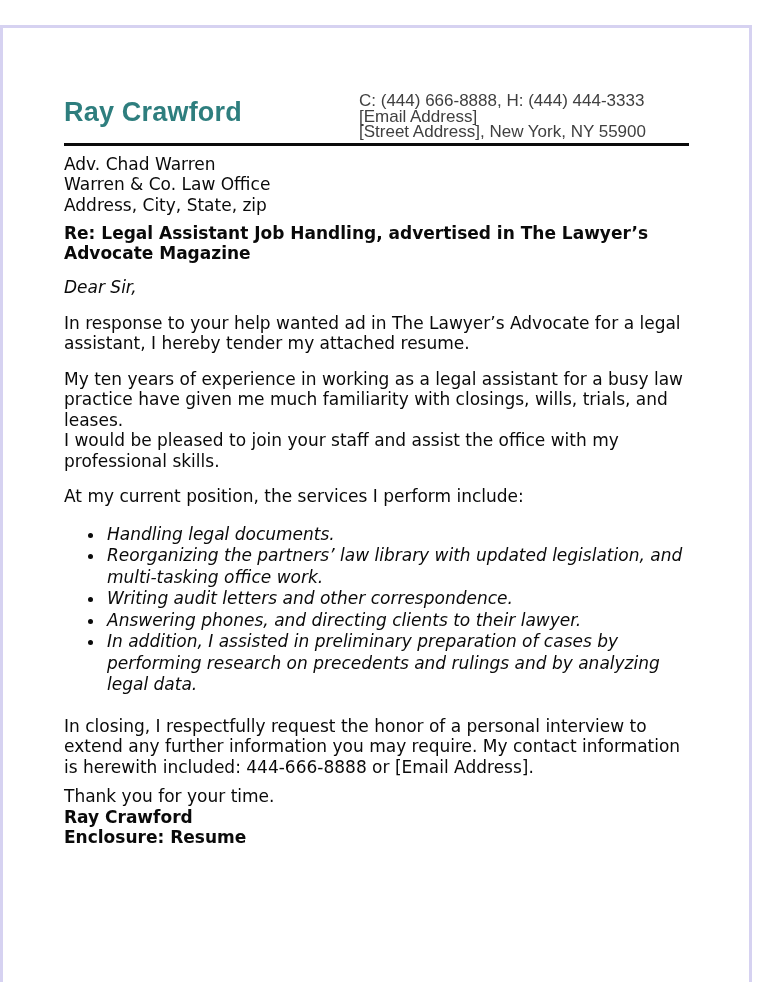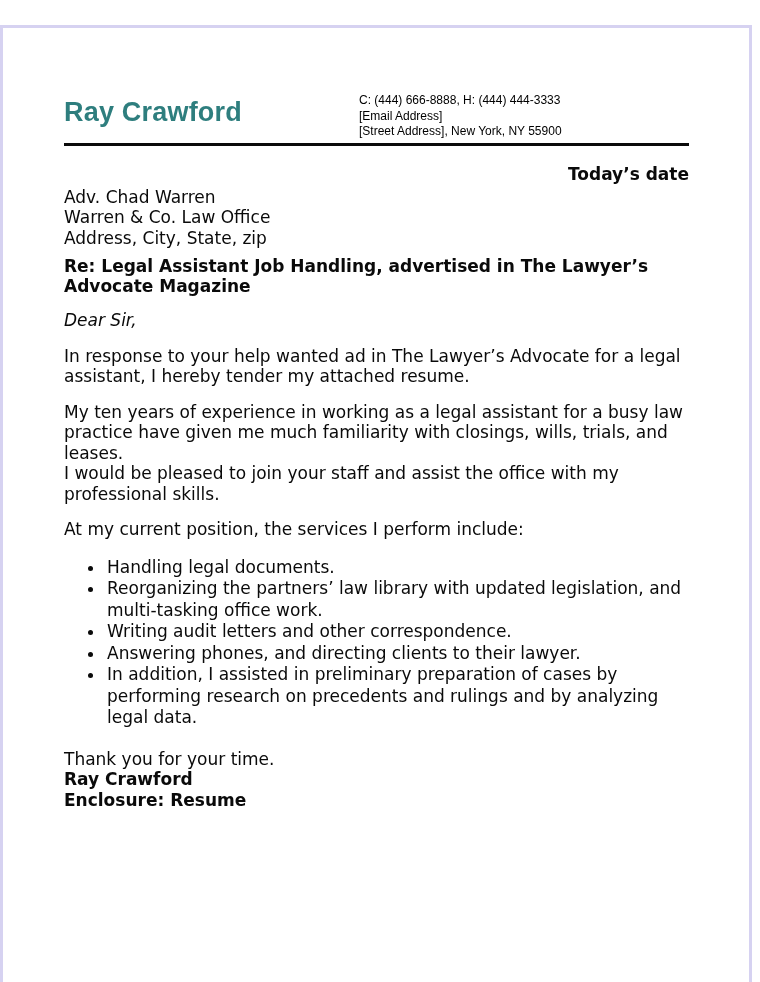--- a/index.html
+++ b/index.html
@@ -26,23 +26,23 @@
     font-weight: bold;
     font-size: 27px;
     line-height: 30px;
     color: #2e7e7e;
     letter-spacing: 0.2px;
   }
   .contact {
     flex: 0 0 330px;
     margin-top: 2px;
     font-family: "Liberation Sans", sans-serif;
-    font-size: 12px;
+    font-size: 17px;
     line-height: 15.6px;
-    color: #000000;
+    color: #404040;
     white-space: pre-line;
   }
   .rule {
     height: 3px;
     background: #0a0a0a;
     margin-top: 3px;
     border: none;
   }
 
   
@@ -75,20 +75,21 @@
   .para {
     margin: 15px 0 0 0;
     font-size: 17px;
     line-height: 20.5px;
     white-space: pre-line;
   }
   ul.services {
     margin: 17px 0 20px 0;
     padding-left: 41px;
     list-style: disc outside;
+    font-style: italic;
   }
   ul.services li {
     font-size: 17px;
     line-height: 21.5px;
     white-space: pre-line;
     padding-left: 2px;
   }
   .signoff {
     margin-top: 9px;
     font-size: 17px;
@@ -104,21 +105,20 @@
 
   <div class="letterhead">
     <div class="name">Ray Crawford</div>
     <div class="contact">C: (444) 666-8888, H: (444) 444-3333
 [Email Address]
 [Street Address], New York, NY 55900</div>
   </div>
 
   <hr class="rule">
 
-  <div class="date-line">Today’s date</div>
 
   <div class="recipient">Adv. Chad Warren
 Warren &amp; Co. Law Office
 Address, City, State, zip</div>
 
   <div class="subject">Re: Legal Assistant Job Handling, advertised in The Lawyer’s
 Advocate Magazine</div>
 
   <div class="salutation">Dear Sir,</div>
 
@@ -138,20 +138,23 @@
     <li>Reorganizing the partners’ law library with updated legislation, and
 multi-tasking office work.</li>
     <li>Writing audit letters and other correspondence.</li>
     <li>Answering phones, and directing clients to their lawyer.</li>
     <li>In addition, I assisted in preliminary preparation of cases by
 performing research on precedents and rulings and by analyzing
 legal data.</li>
   </ul>
 
 
+  <p class="para">In closing, I respectfully request the honor of a personal interview to
+extend any further information you may require. My contact information
+is herewith included: 444-666-8888 or [Email Address].</p>
 
   <div class="signoff">
     <div class="thanks">Thank you for your time.</div>
     <div class="sig-name">Ray Crawford</div>
     <div class="enclosure">Enclosure: Resume</div>
   </div>
 
 </div>
 
 </body></html>

